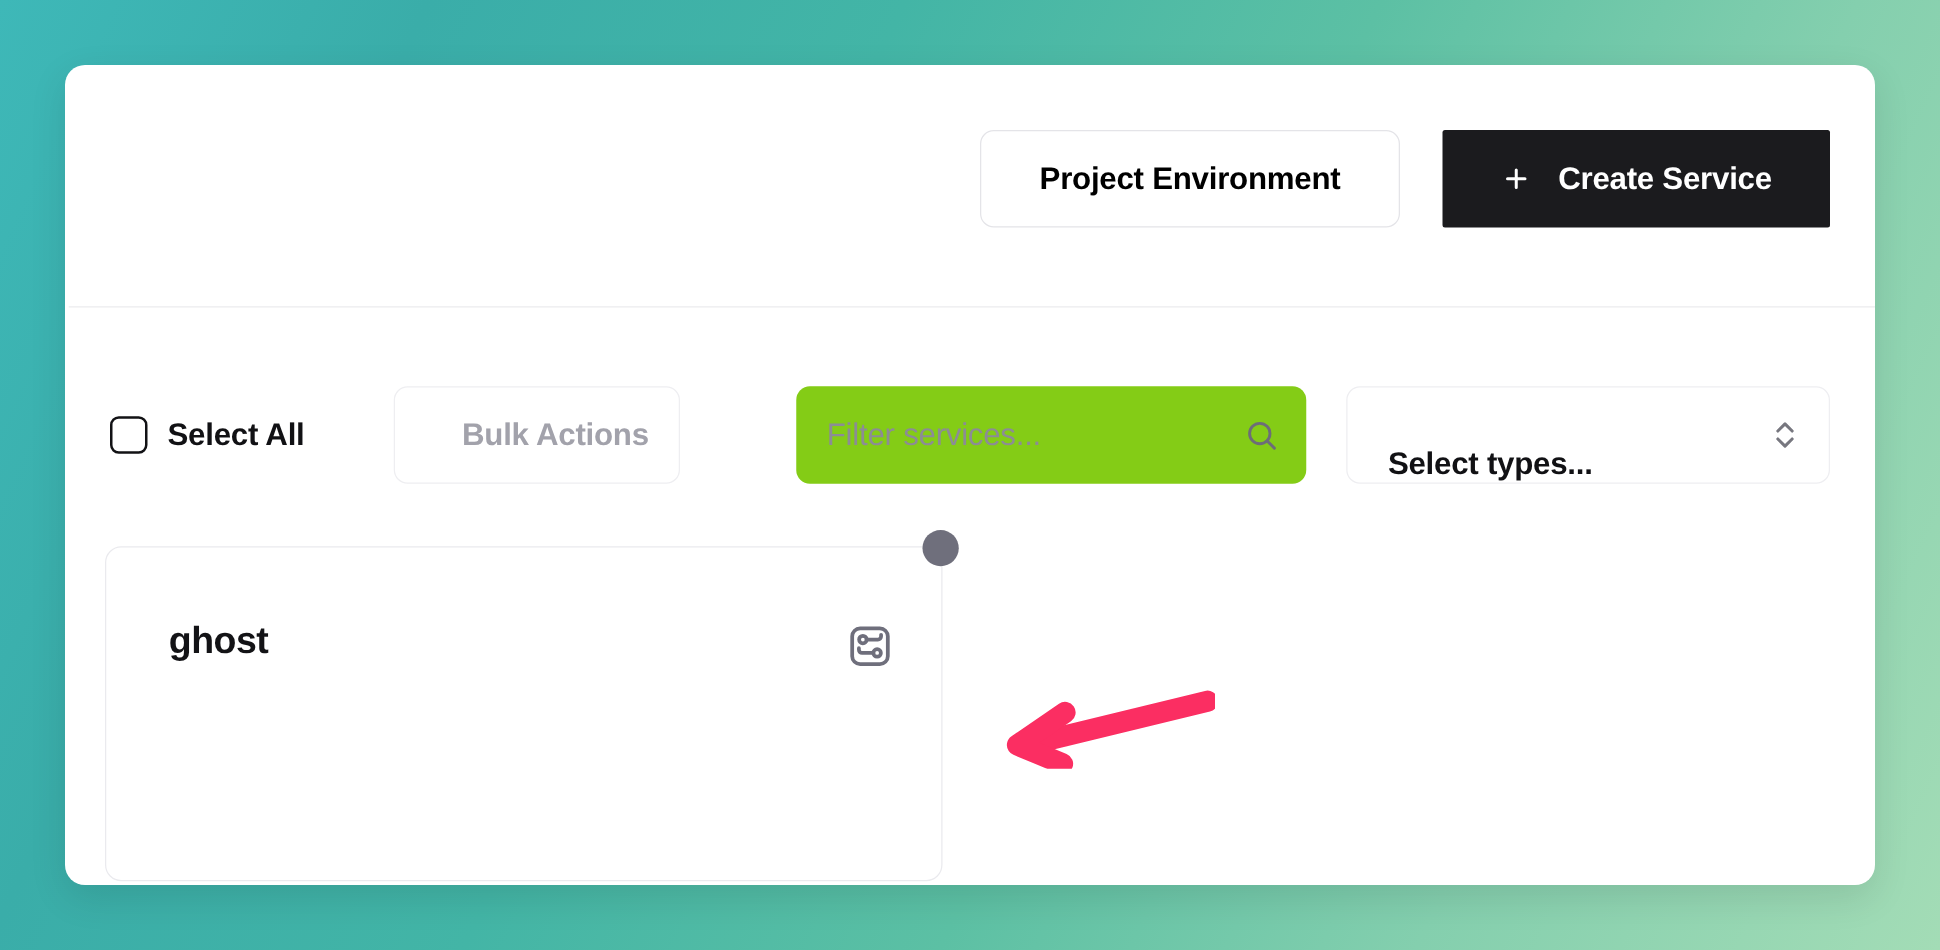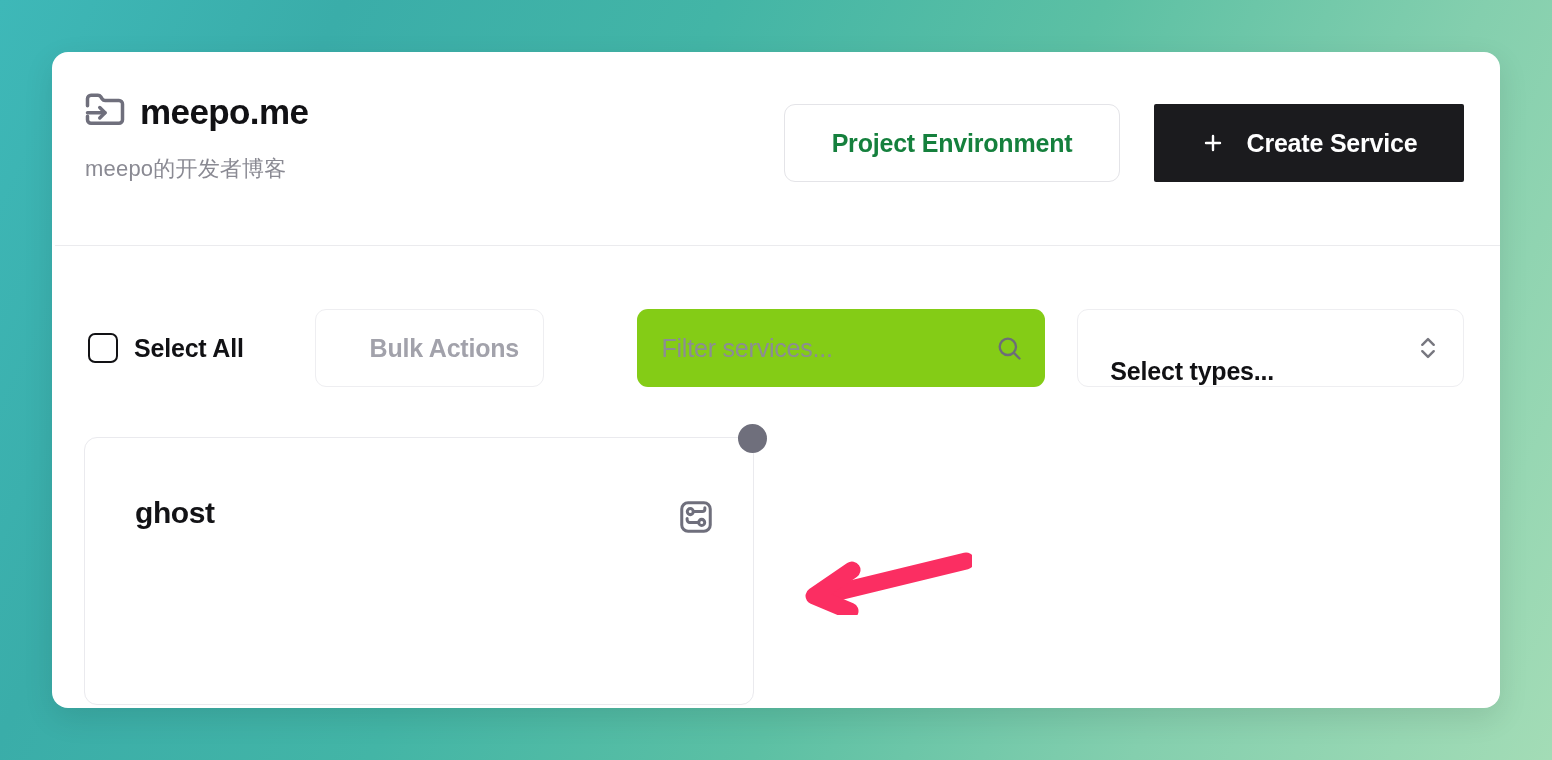--- a/index.html
+++ b/index.html
@@ -84,21 +84,21 @@
   .btn-outline {
     height: 78px;
     min-width: 336px;
     padding: 0 29px;
     background: #ffffff;
     border: 1px solid #e4e4e8;
     border-radius: 11px;
     font-family: "Liberation Sans", sans-serif;
     font-size: 25px;
     font-weight: bold;
-    color: #15803d;
+    color: #000000;
     letter-spacing: -0.2px;
     cursor: pointer;
     display: flex;
     align-items: center;
     justify-content: center;
   }
 
   .btn-dark {
     height: 78px;
     min-width: 310px;
@@ -316,33 +316,20 @@
     pointer-events: none;
   }
 </style>
 </head>
 <body>
 
 <div class="panel">
 
   <div class="panel-header">
 
-    <div class="title-block">
-      <div class="title-row">
-        <span>
-          <svg class="folder-input-icon" viewBox="0 0 24 24" fill="none" stroke="#6f6f7c" stroke-width="2" stroke-linecap="round" stroke-linejoin="round">
-            <path d="M2 9V5a2 2 0 0 1 2-2h3.9a2 2 0 0 1 1.69.9l.81 1.2a2 2 0 0 0 1.67.9H20a2 2 0 0 1 2 2v9a2 2 0 0 1-2 2H4a2 2 0 0 1-2-2v-2"></path>
-            <path d="M2 13h10"></path>
-            <path d="M9 10l3 3-3 3"></path>
-          </svg>
-        </span>
-        <div class="project-title">meepo.me</div>
-      </div>
-      <div class="project-subtitle">meepo的开发者博客</div>
-    </div>
 
     <div class="header-actions">
       <button class="btn-outline">Project Environment</button>
       <button class="btn-dark">
         <span>
           <svg class="plus-icon" viewBox="0 0 24 24" fill="none" stroke="#ffffff" stroke-width="2.4" stroke-linecap="round">
             <path d="M12 5v14M5 12h14"></path>
           </svg>
         </span>
         <span>Create Service</span>

